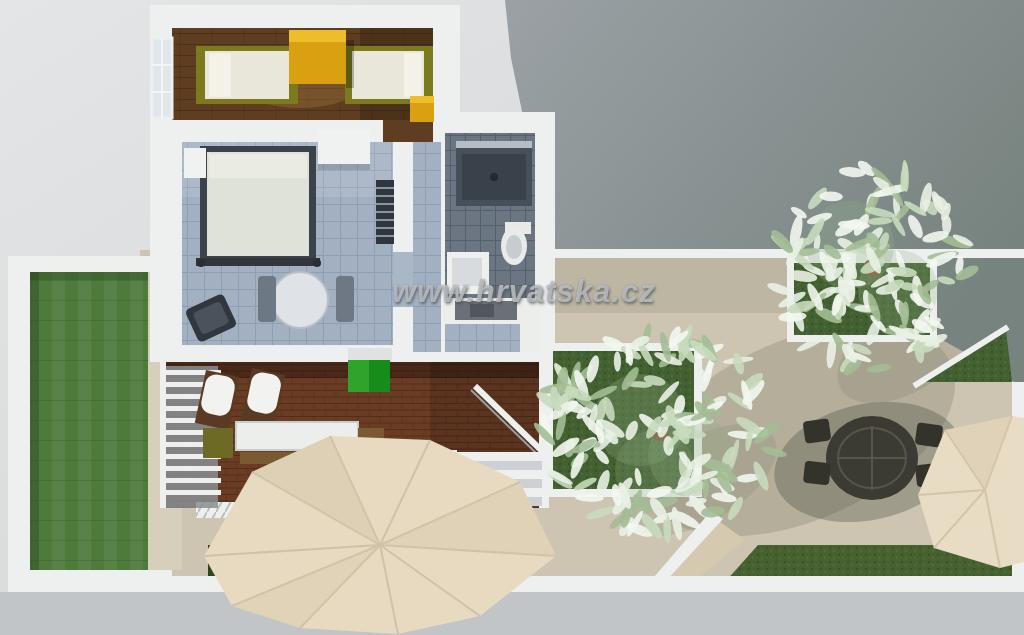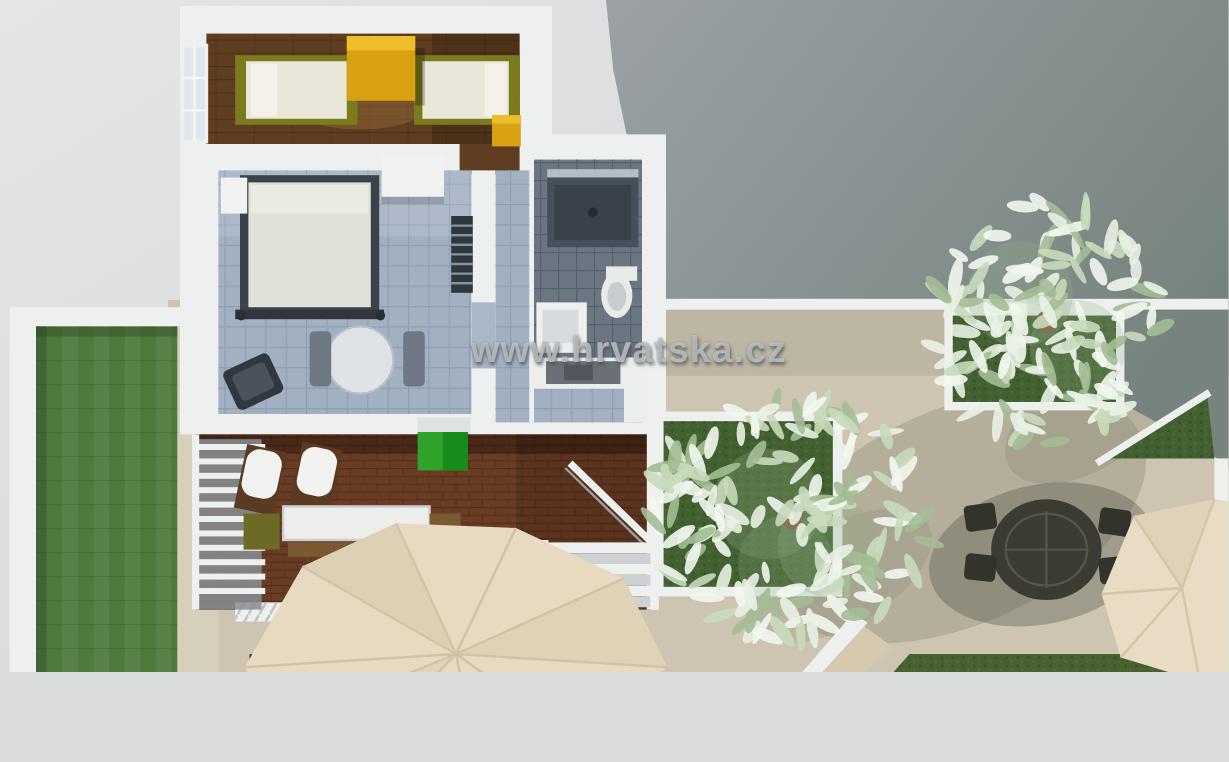--- a/index.html
+++ b/index.html
@@ -1,17 +1,17 @@
 <!DOCTYPE html>
 <html><head>
 <meta charset="utf-8">
 <style>
   html,body{margin:0;padding:0;background:#d9dbdc;}
-  .stage{position:relative;width:1024px;height:560px;overflow:hidden;
-         font-family:"Liberation Sans",sans-serif;background:#d9dbdc;}
+  .stage{position:relative;width:1024px;height:635px;overflow:hidden;
+         font-family:"Liberation Sans",sans-serif;background:#d9dbdc;font-style:italic;}
   .stage svg{position:absolute;left:0;top:0;}
   .watermark{position:absolute;left:392px;top:274px;white-space:nowrap;
              font-weight:bold;font-size:31px;letter-spacing:1px;
              color:rgba(247,248,250,.55);
              text-shadow:1px 2px 3px rgba(70,76,82,.7),0 0 1px rgba(90,95,100,.8);
              user-select:none;}
 </style>
 </head>
 <body>
 

